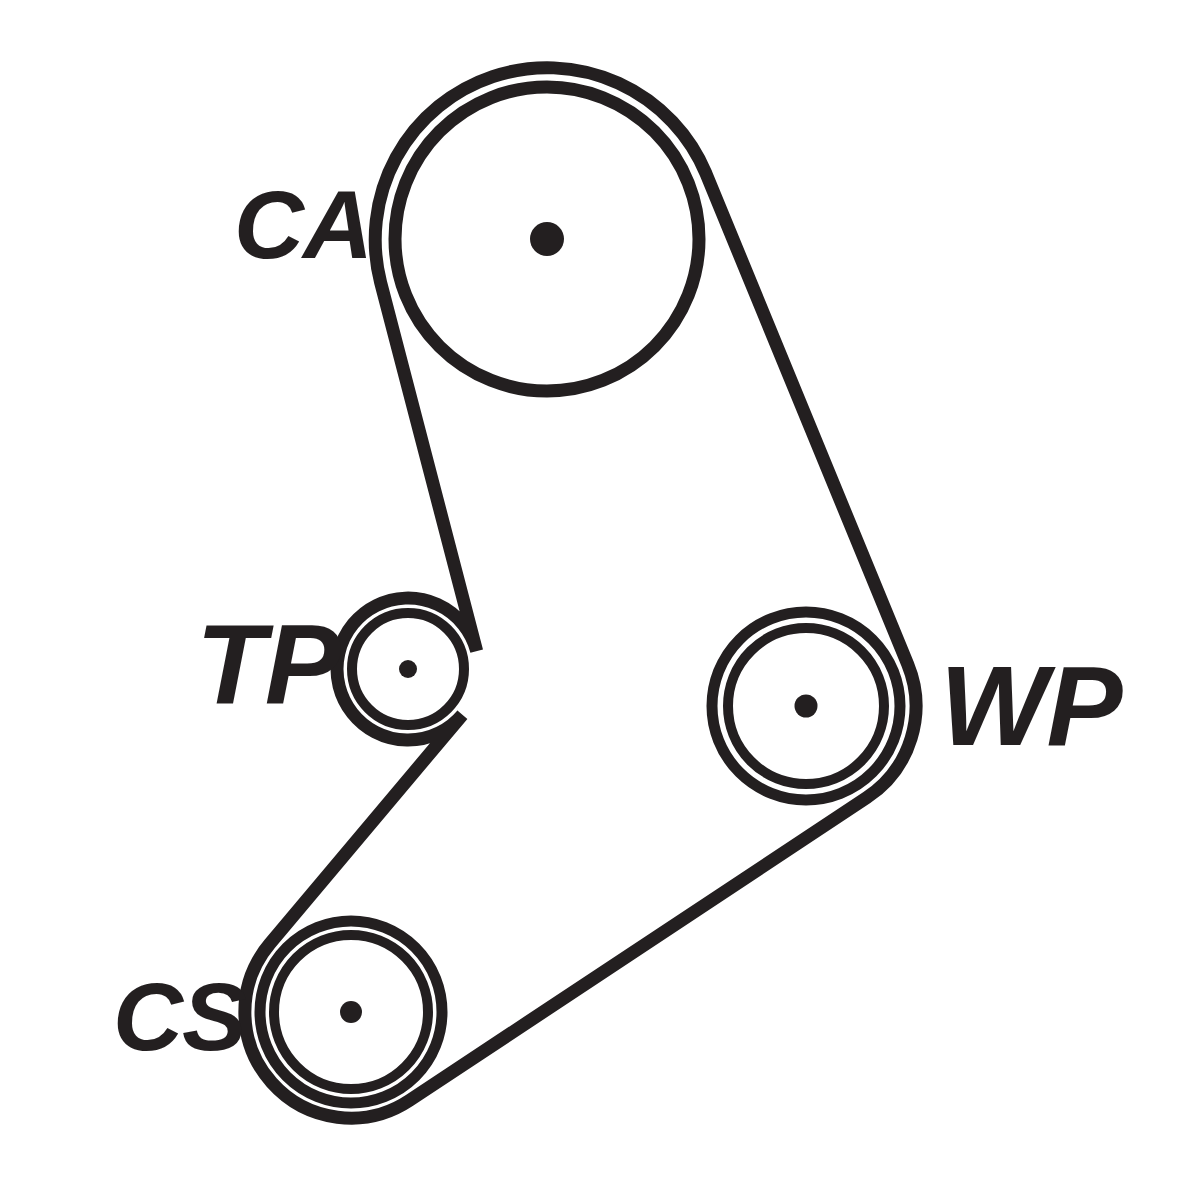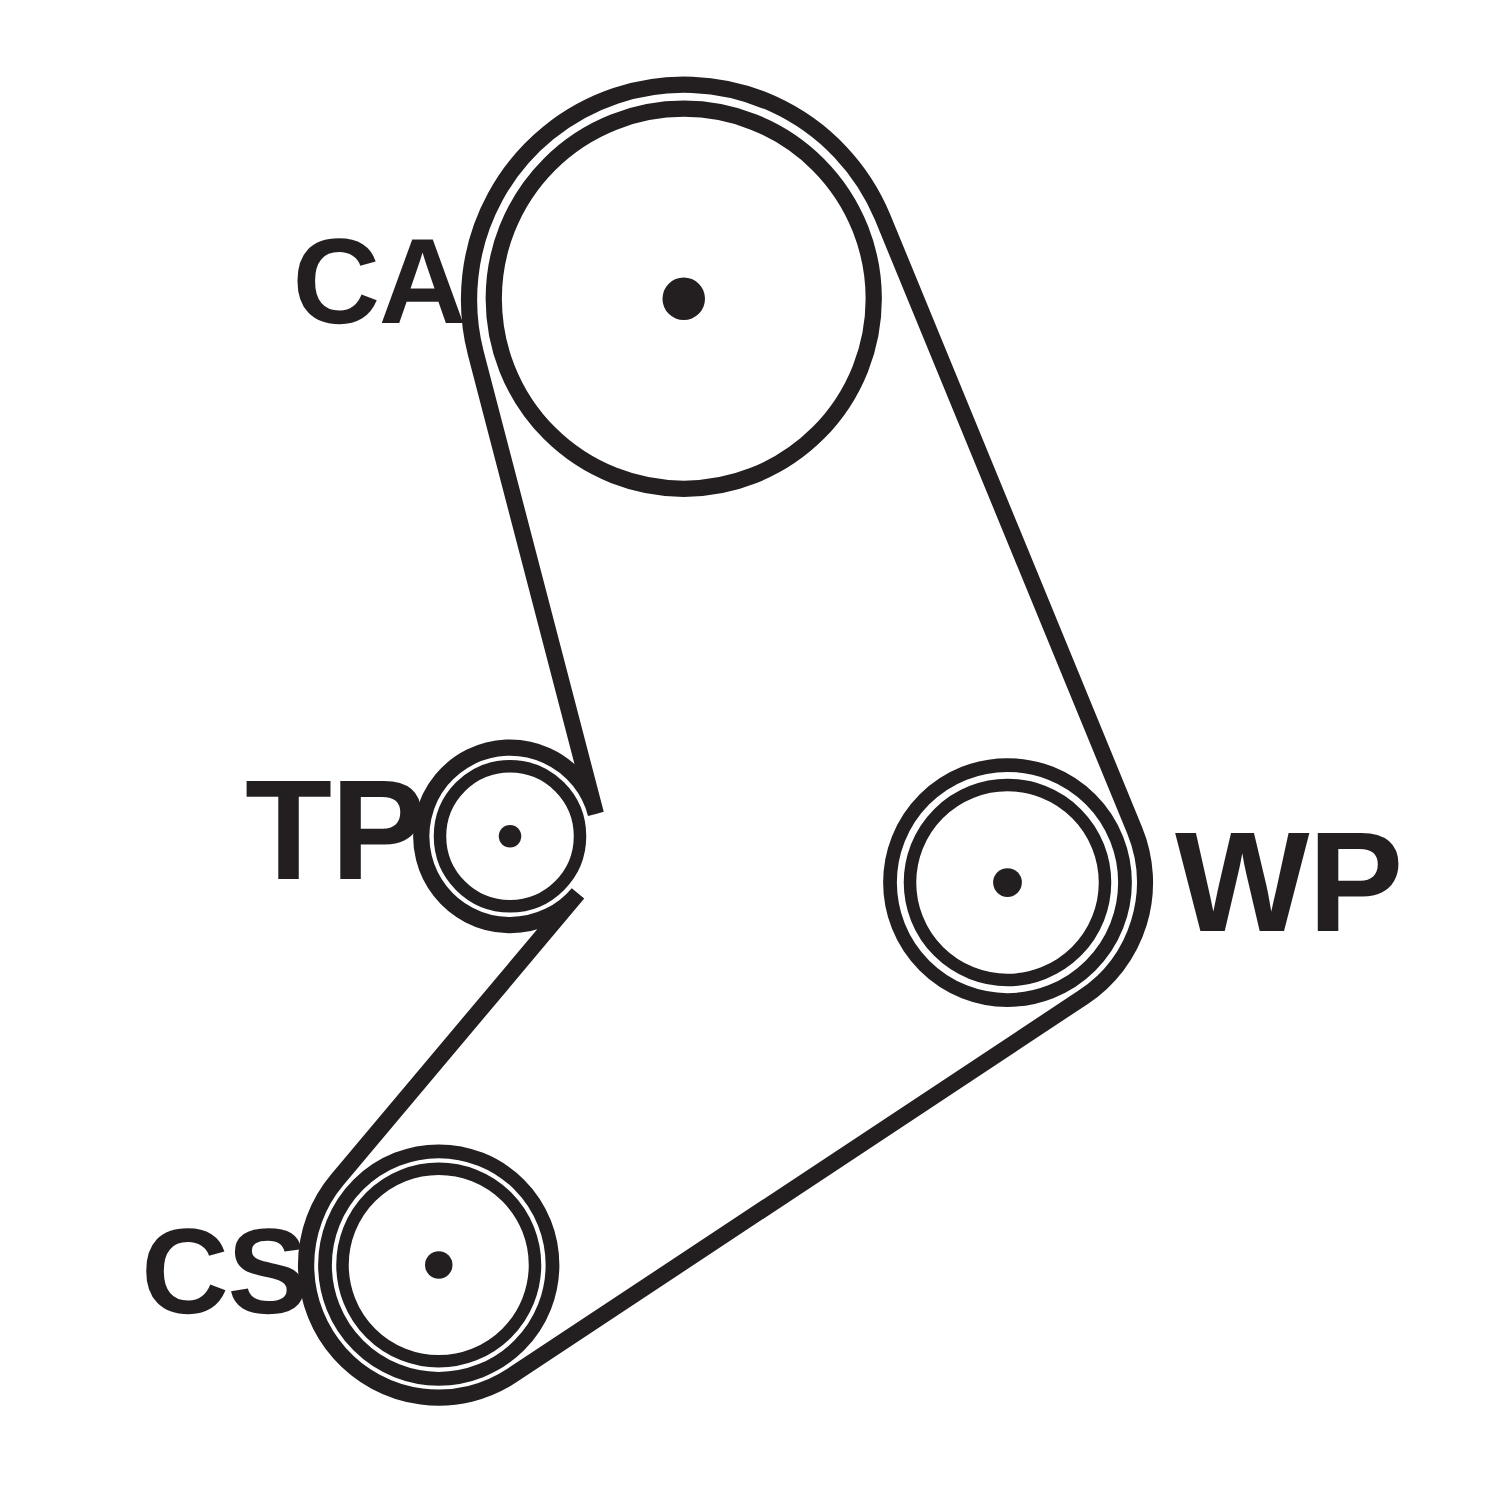--- a/index.html
+++ b/index.html
@@ -7,20 +7,21 @@
     padding: 0;
     background: #ffffff;
   }
   .stage {
     position: relative;
     width: 1200px;
     height: 1200px;
     background: var(--paper, #ffffff);
     overflow: hidden;
     font-family: "Liberation Sans", sans-serif;
+    font-style: italic;
   }
   svg { display: block; }
   .belt {
     fill: none;
     stroke: var(--ink, #231f20);
     stroke-width: 13;
   }
   .ring {
     fill: none;
     stroke: var(--ink, #231f20);

